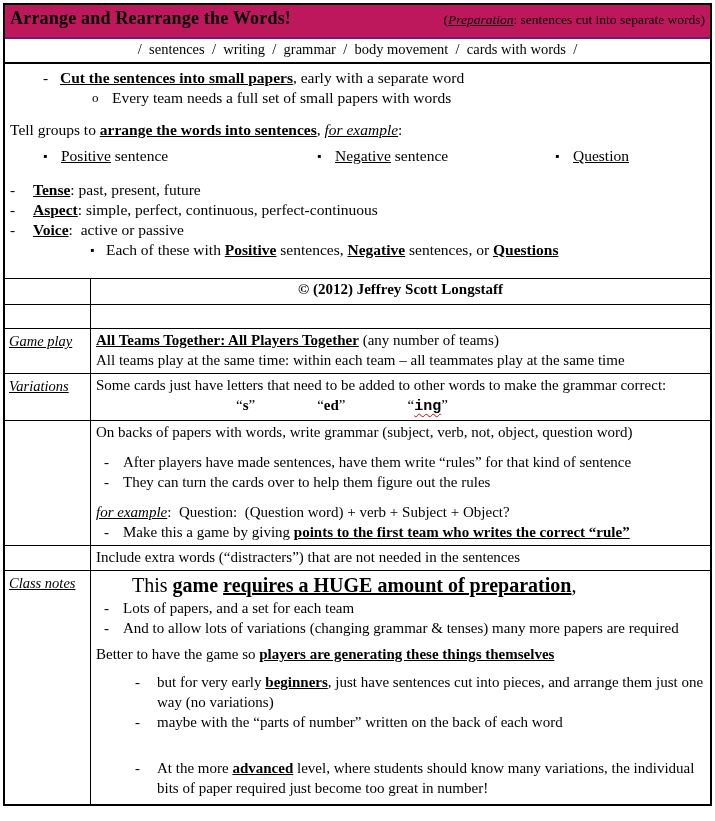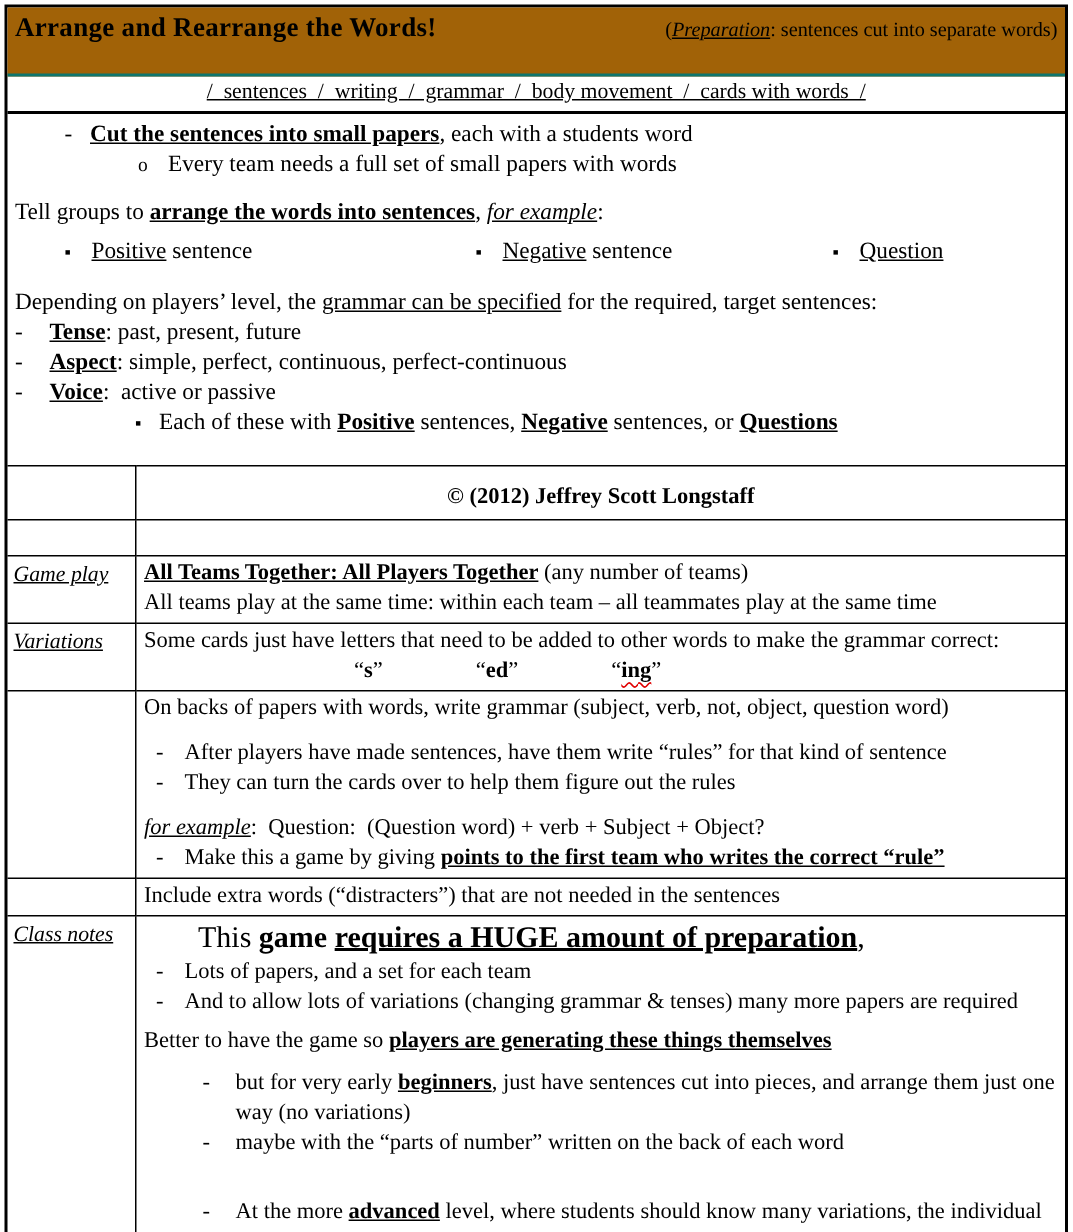--- a/index.html
+++ b/index.html
@@ -4,27 +4,27 @@
 <style>
   html,body{margin:0;padding:0;background:#fff;}
   body{width:715px;font-family:"Liberation Serif","DejaVu Serif",serif;color:#000;}
   .page{margin:3px;border:2px solid #000;}
 
   
   .sb{font-weight:bold;}
   .su{text-decoration:underline;}
   .si{font-style:italic;}
   .si.su{text-decoration:underline;}
-  .sw{text-decoration:underline;text-decoration-style:wavy;text-decoration-color:#e00000;text-decoration-thickness:1px;text-underline-offset:3px;text-decoration-skip-ink:none;}
-
-  
-  .title-row{background:#a16207;border-bottom:2px solid #0f766e;display:flex;justify-content:space-between;align-items:baseline;padding:3px 5px 20px 5px;}
+  .sw{text-decoration:underline;text-decoration-style:wavy;text-decoration-color:#e00000;text-decoration-thickness:1px;text-underline-offset:3px;text-decoration-skip-ink:none;font-family:Liberation Mono, monospace;}
+
+  
+  .title-row{background:#be185d;border-bottom:2px solid #701a75;display:flex;justify-content:space-between;align-items:baseline;padding:3px 5px 8px 5px;}
   .title{font-size:18px;font-weight:bold;letter-spacing:.2px;}
   .prep{font-size:13.5px;white-space:pre-wrap;}
-  .keywords{border-bottom:2px solid #000;text-align:center;font-size:14.5px;padding:2px 0 4px 0;white-space:pre-wrap;text-decoration:underline;}
+  .keywords{border-bottom:2px solid #000;text-align:center;font-size:14.5px;padding:2px 0 4px 0;white-space:pre-wrap;}
 
   
   .intro{padding:4px 5px 10px 5px;font-size:15.5px;line-height:20px;}
   .ln{white-space:pre-wrap;}
   .li{display:flex;}
   .li .mk{flex:none;white-space:pre;}
   .li .tx{flex:1;white-space:pre-wrap;}
   .li-cut{margin-left:33px;}       .li-cut .mk{width:17px;}
   .li-circle{margin-left:82px;}    .li-circle .mk{width:20px;font-size:13px;}
   .li-gram{margin-left:0;}         .li-gram .mk{width:23px;}
@@ -37,21 +37,21 @@
   .bullets .b3{flex:1;}
   .sp6{height:6px;} .sp8{height:8px;} .sp10{height:10px;} .sp12{height:12px;} .sp14{height:14px;} .sp26{height:26px;}
 
   
   table{border-collapse:collapse;width:100%;font-size:15px;line-height:20px;table-layout:fixed;}
   td{border:1px solid #000;vertical-align:top;padding:1px 5px 3px 5px;}
   td:first-child{border-left:none;}
   td:last-child{border-right:none;}
   tr:last-child td{border-bottom:none;}
   td.lbl{width:79px;font-size:14.5px;padding:2px 2px 2px 4px;overflow:hidden;}
-  tr.r-copy td{height:22px;text-align:center;font-size:15px;padding-top:10px;}
+  tr.r-copy td{height:22px;text-align:center;font-size:15px;padding-top:0;}
   tr.r-copy td.lbl{text-align:left;}
   tr.r-empty td{height:19px;}
   .letters{display:flex;padding-left:140px;}
   .letters .lt{margin-right:62px;white-space:pre;}
   .t-li{display:flex;margin-left:8px;}
   .t-li .mk{flex:none;width:19px;white-space:pre;}
   .t-li .tx{flex:1;white-space:pre-wrap;}
   .cn-big{font-size:20px;line-height:26px;white-space:pre-wrap;margin-left:36px;}
   .cn-li2{display:flex;margin-left:39px;}
   .cn-li2 .mk{flex:none;width:22px;}
@@ -66,21 +66,21 @@
   <div class="title-row">
     <span class="title">Arrange and Rearrange the Words!</span>
     <span class="prep"><span>(</span><span class="su si">Preparation</span><span>: sentences cut into separate words)</span></span>
   </div>
 
   <div class="keywords">/  sentences  /  writing  /  grammar  /  body movement  /  cards with words  /</div>
 
   <div class="intro">
     <div class="li li-cut">
       <span class="mk">-</span>
-      <span class="tx"><span class="sb su">Cut the sentences into small papers</span><span>, each with a students word</span></span>
+      <span class="tx"><span class="sb su">Cut the sentences into small papers</span><span>, early with a separate word</span></span>
     </div>
     <div class="li li-circle">
       <span class="mk">o</span>
       <span class="tx"><span>Every team needs a full set of small papers with words</span></span>
     </div>
     <div class="sp12"></div>
     <div class="ln"><span>Tell groups to </span><span class="sb su">arrange the words into sentences</span><span>, </span><span class="su si">for example</span><span>:</span></div>
     <div class="sp6"></div>
     <div class="bullets">
       <span class="bi b1">
@@ -90,21 +90,20 @@
       <span class="bi b2">
         <span class="mk">▪</span>
         <span class="tx"><span class="su">Negative</span><span> sentence</span></span>
       </span>
       <span class="bi b3">
         <span class="mk">▪</span>
         <span class="tx"><span class="su">Question</span></span>
       </span>
     </div>
     <div class="sp14"></div>
-    <div class="ln"><span>Depending on players’ level, the </span><span class="su">grammar can be specified</span><span> for the required, target sentences:</span></div>
     <div class="li li-gram">
       <span class="mk">-</span>
       <span class="tx"><span class="sb su">Tense</span><span>: past, present, future</span></span>
     </div>
     <div class="li li-gram">
       <span class="mk">-</span>
       <span class="tx"><span class="sb su">Aspect</span><span>: simple, perfect, continuous, perfect-continuous</span></span>
     </div>
     <div class="li li-gram">
       <span class="mk">-</span>

